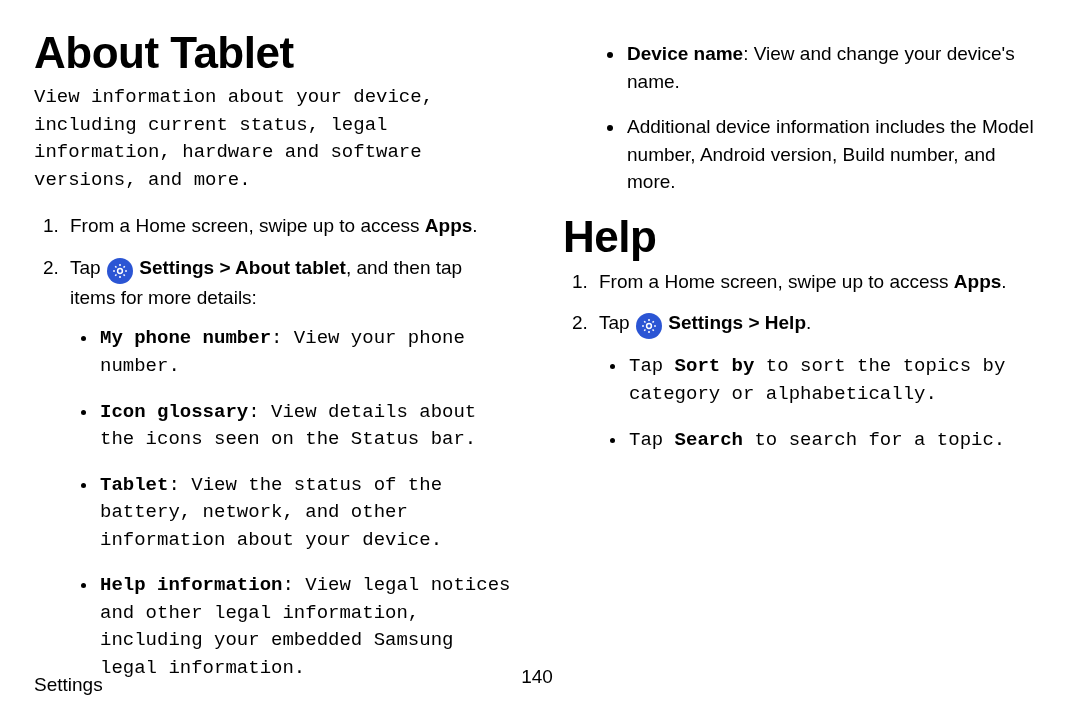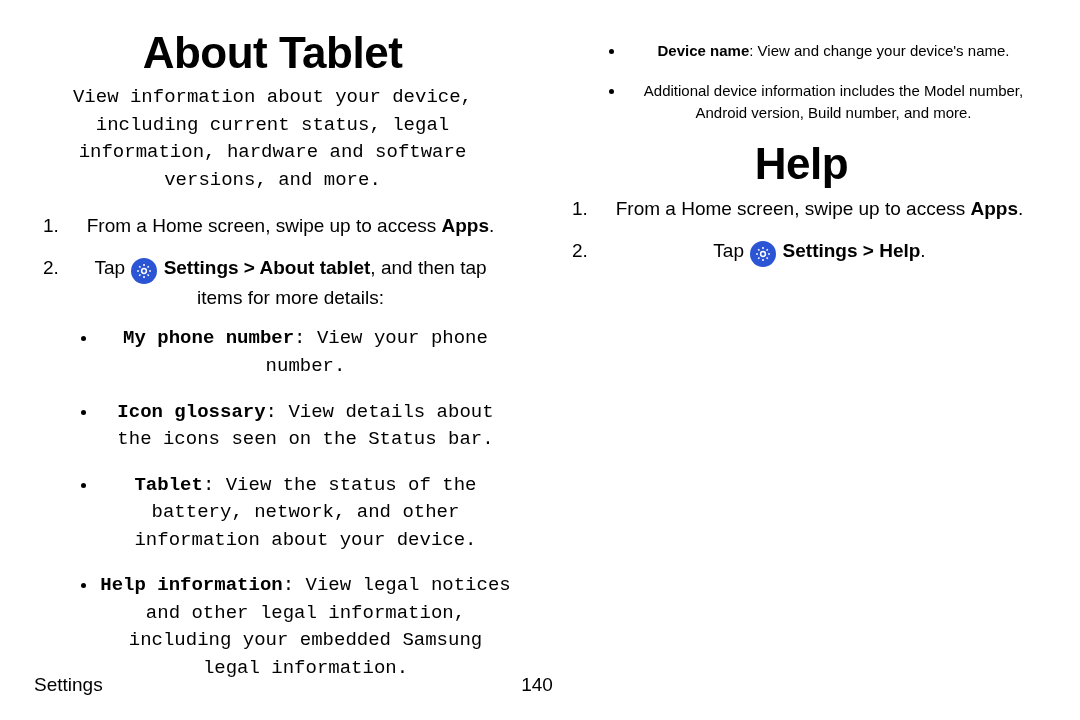--- a/index.html
+++ b/index.html
@@ -12,21 +12,20 @@
     position: relative;
     padding: 30px 40px 0 34px;
   }
   .columns {
     display: flex;
     gap: 52px;
   }
   .col {
     flex: 1;
     min-width: 0;
-    text-align: center;
   }
   h1 {
     font-family: Arial, Helvetica, sans-serif;
     font-weight: 900;
     font-size: 44px;
     letter-spacing: -0.5px;
     margin-bottom: 8px;
     line-height: 1.05;
   }
   .intro {
@@ -75,26 +74,26 @@
     position: absolute;
     left: 34px;
     bottom: 24px;
     font-size: 19px;
     width: 1006px;
   }
   .pagenum {
     position: absolute;
     left: 50%;
     transform: translateX(-50%);
-    bottom: 0;
+    bottom: 8px;
   }
   .right-top-bullets {
     list-style: disc;
     padding-left: 62px;
-    font-size: 15px;
+    font-size: 19px;
     line-height: 1.45;
     margin-top: 10px;
   }
   .right-top-bullets > li {
     margin-bottom: 18px;
     padding-left: 2px;
   }
   .col-right h1 { margin-top: 14px; }
 </style>
 </head>
@@ -139,20 +138,24 @@
         <span>From a Home screen, swipe up to access </span><span class="b">Apps</span><span>.</span>
       </li>
       <li>
         <span>Tap </span><span class="settings-icon">
             <svg viewBox="0 0 24 24" fill="none" stroke="#fff" stroke-width="2">
               <circle cx="12" cy="12" r="3.2"></circle>
               <path d="M12 2.8v2.4M12 18.8v2.4M21.2 12h-2.4M5.2 12H2.8M18.4 5.6l-1.7 1.7M7.3 16.7l-1.7 1.7M18.4 18.4l-1.7-1.7M7.3 7.3 5.6 5.6"></path>
             </svg>
           </span>
         <span class="b">Settings</span><span class="b chev"> &gt; </span><span class="b">Help</span><span>.</span>
+        <ul class="bullets">
+          <li><span>Tap </span><span class="b">Sort by</span><span> to sort the topics by category or alphabetically.</span></li>
+          <li><span>Tap </span><span class="b">Search</span><span> to search for a topic.</span></li>
+        </ul>
       </li>
     </ol>
   </div>
 </div>
 
 <div class="footer">
   <span>Settings</span>
   <span class="pagenum">140</span>
 </div>
 

